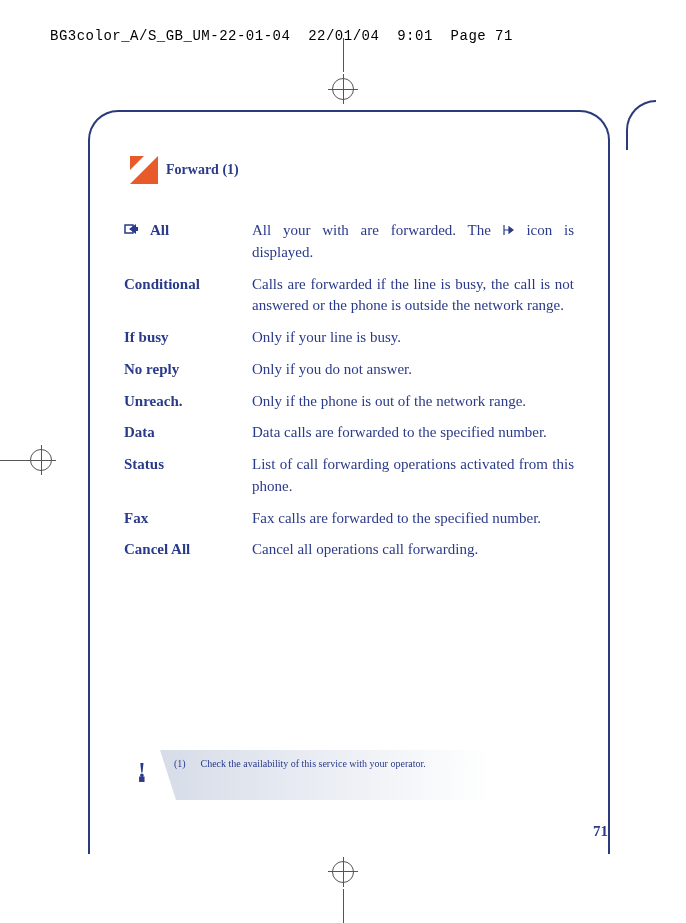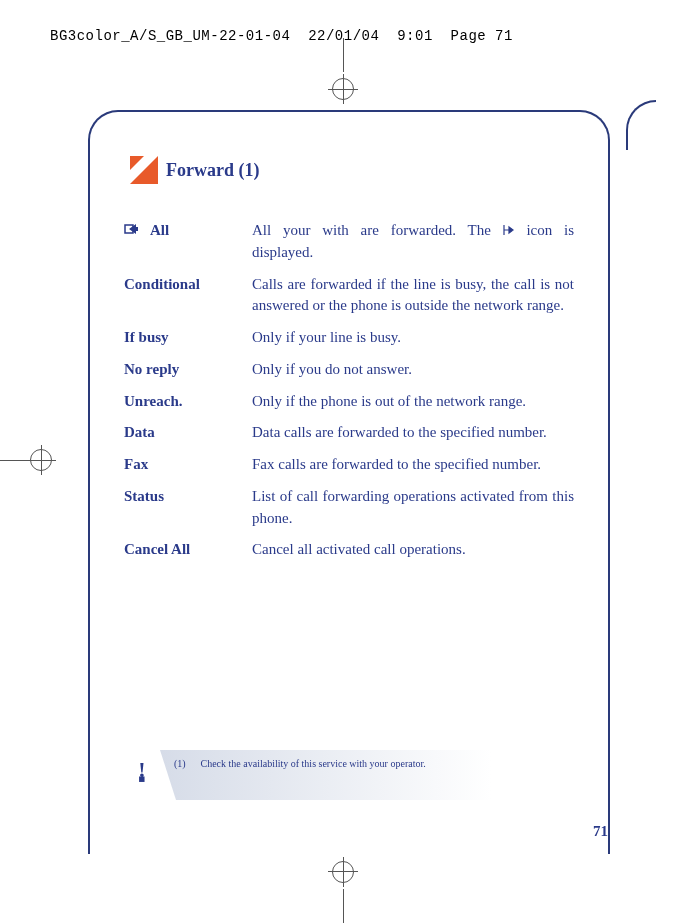--- a/index.html
+++ b/index.html
@@ -171,21 +171,21 @@
     content: "";
     position: absolute;
     left: 0; top: 0;
     border-style: solid;
     border-width: 14px 14px 0 0;
     border-color: #e85a2a transparent transparent transparent;
   }
   .heading-text {
     color: #2a3a8a;
     font-weight: bold;
-    font-size: 18px;
+    font-size: 14px;
   }
   .heading-text .footref {
     font-weight: bold;
     color: #2a3a8a;
   }
 
   .defs {
     font-size: 15px;
     color: #2a3a8a;
     line-height: 1.45;
@@ -343,37 +343,37 @@
 
     <div class="def-row">
       <div class="term">
           <span>Data</span>
         </div>
       <div class="desc">Data calls are forwarded to the specified number.</div>
     </div>
 
     <div class="def-row">
       <div class="term">
+          <span>Status</span>
+        </div>
+      <div class="desc">List of call forwarding operations activated from this phone.</div>
+    </div>
+
+    <div class="def-row">
+      <div class="term">
           <span>Fax</span>
         </div>
       <div class="desc">Fax calls are forwarded to the specified number.</div>
     </div>
 
     <div class="def-row">
       <div class="term">
-          <span>Status</span>
-        </div>
-      <div class="desc">List of call forwarding operations activated from this phone.</div>
-    </div>
-
-    <div class="def-row">
-      <div class="term">
           <span>Cancel All</span>
         </div>
-      <div class="desc">Cancel all activated call operations.</div>
+      <div class="desc">Cancel all operations call forwarding.</div>
     </div>
 
   </div>
 
   <div class="footnote-box">
     <div class="footnote-exc">
       <div class="footnote-exc-sym">!<br>▪</div>
     </div>
     <div class="footnote-body">
       <span class="fn-label">(1)</span>

